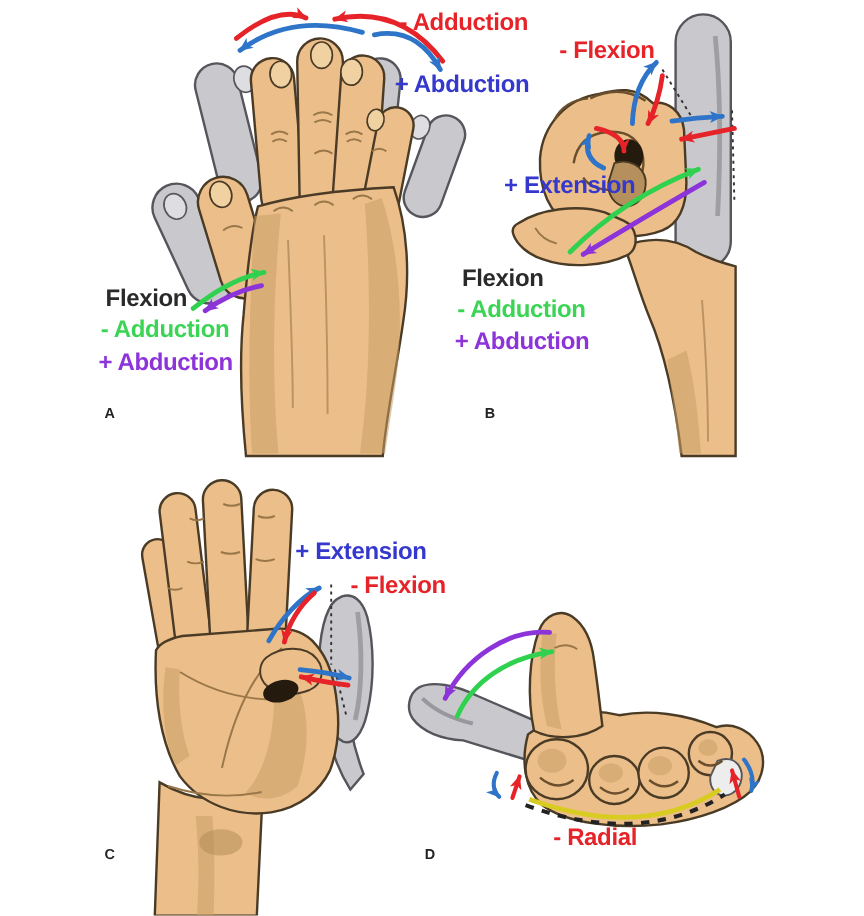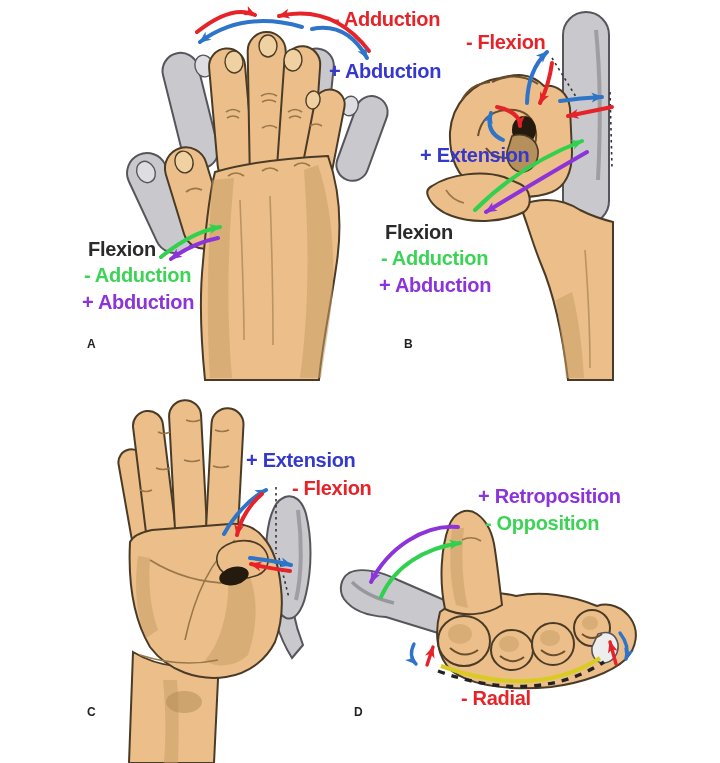--- a/index.html
+++ b/index.html
@@ -209,17 +209,15 @@
   <div class="lbl c-blue" style="left:420px;top:144px;">+ Extension</div>
   <div class="lbl c-black" style="left:385px;top:221px;">Flexion</div>
   <div class="lbl c-green" style="left:381px;top:247px;">- Adduction</div>
   <div class="lbl c-purple" style="left:379px;top:274px;">+ Abduction</div>
   <div class="panel-letter" style="left:404px;top:337px;">B</div>
 
   <div class="lbl c-blue" style="left:246px;top:449px;">+ Extension</div>
   <div class="lbl c-red" style="left:292px;top:477px;">- Flexion</div>
   <div class="panel-letter" style="left:87px;top:705px;">C</div>
 
-  <div class="lbl c-purple" style="left:478px;top:485px;">+ Retroposition</div>
-  <div class="lbl c-green" style="left:485px;top:512px;">- Opposition</div>
   <div class="lbl c-red" style="left:461px;top:687px;">- Radial</div>
   <div class="panel-letter" style="left:354px;top:705px;">D</div>
 </div>
 
 </body></html>

